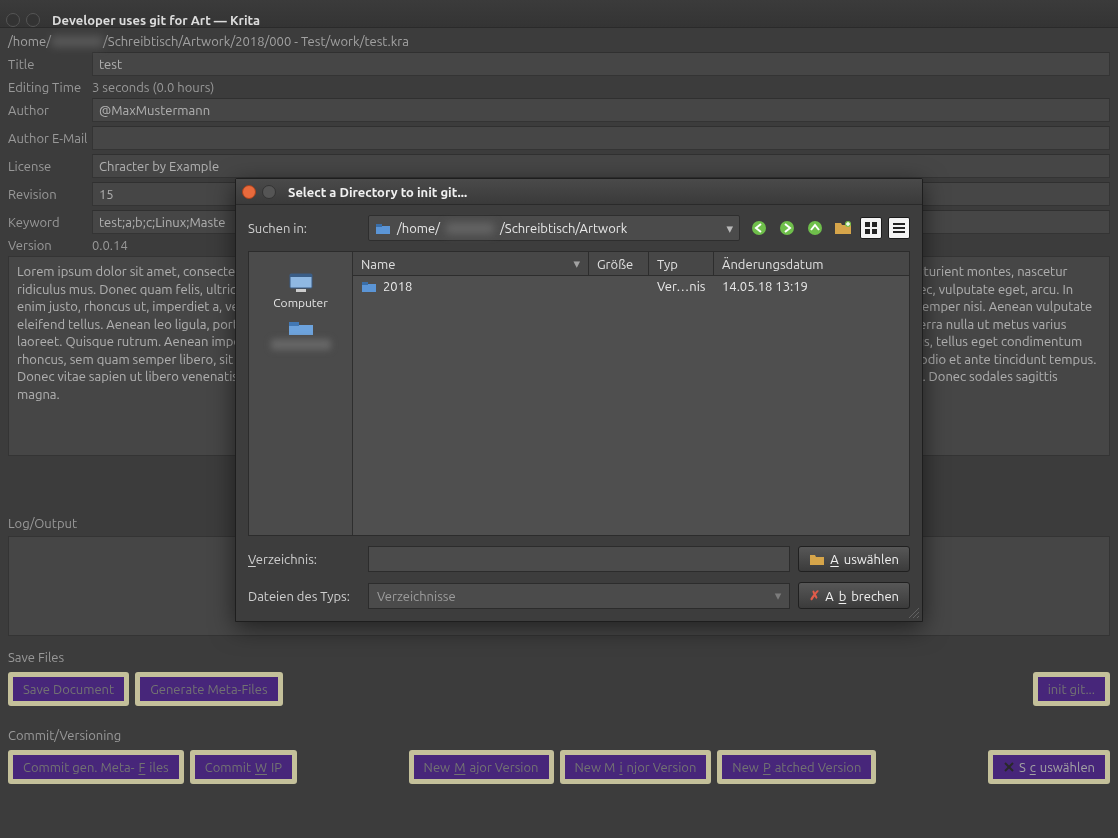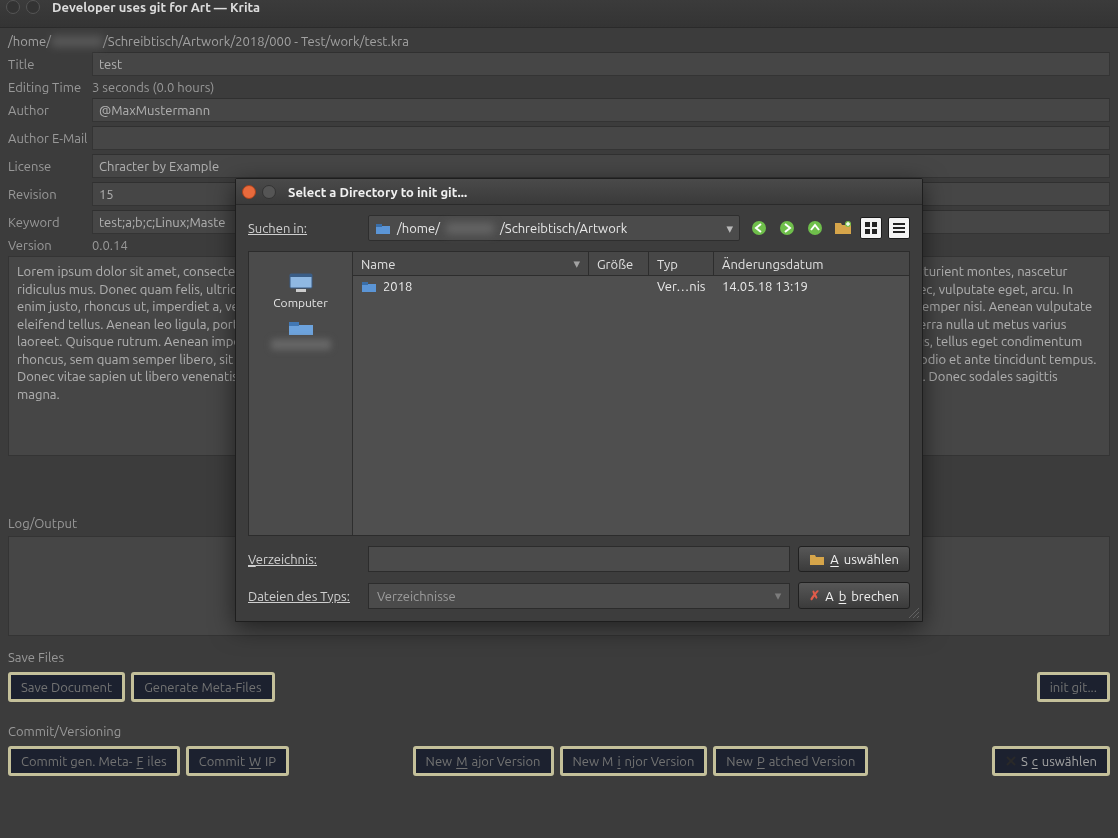--- a/index.html
+++ b/index.html
@@ -1,50 +1,50 @@
 <!DOCTYPE html>
 <html><head>
 <meta charset="utf-8">
 <style>
 * { box-sizing: border-box; margin: 0; padding: 0; font-family: "Ubuntu", "Segoe UI", sans-serif; }
 body { background: #3c3c3c; color: #cccccc; font-size: 13px; width: 1118px; height: 838px; overflow: hidden; position: relative; }
 
 
-.titlebar { height: 28px; background: linear-gradient(#3b3b3b,#343434); display:flex; align-items:flex-start; padding:0 6px; border-bottom:1px solid #2a2a2a;}
+.titlebar { height: 28px; background: linear-gradient(#3b3b3b,#343434); display:flex; align-items:flex-end; padding:0 6px; border-bottom:1px solid #2a2a2a;}
 .titlebar .dot { width:14px; height:14px; border-radius:50%; margin-right:6px; display:inline-block;}
 .close-dot{ background:#333; border:1px solid #555;}
 .min-dot{ background:#333; border:1px solid #555;}
 .titlebar .title{ color:#dcdcdc; font-weight:bold; margin-left:6px;}
 
 .main { padding: 6px 8px 8px 8px; }
 
 .row { display:flex; align-items:center; margin-bottom:4px; }
 .row .label { width: 84px; color:#bfbfbf; }
 .row .field { flex:1; background:#4b4b4b; border:1px solid #323232; border-top-color:#2c2c2c; padding:4px 6px; color:#e0e0e0; height:24px; display:flex; align-items:center;text-align:right; }
 
 .desc { background:#4b4b4b; border:1px solid #323232; margin-top:4px; padding:6px 8px; color:#e0e0e0; line-height:1.35; height:200px;}
 
 .section-label{ margin-top:60px; margin-bottom:6px; color:#bfbfbf;}
 .log { background:#4b4b4b; border:1px solid #323232; height:100px; }
 
 .btnrow{ display:flex; gap:6px; margin-top:8px; align-items:center;}
-.btn { background:#0f172a; border:3px solid #fef9c3; border-radius:3px; padding:5px 10px; color:#cfcfcf; cursor:pointer; display:inline-flex; align-items:center; gap:4px;}
+.btn { background:#4c1d95; border:5px solid #fef9c3; border-radius:3px; padding:5px 10px; color:#cfcfcf; cursor:pointer; display:inline-flex; align-items:center; gap:4px;}
 .btn.inactive{ color:#8a8a8a;}
 .spacer{ flex:1;}
 u.mn{ text-decoration: underline; text-underline-offset:2px; }
 .dialog{ position:absolute; left:235px; top:178px; width:688px; background:#3d3d3d; border:1px solid #1e1e1e; box-shadow:0 6px 24px rgba(0,0,0,.55); border-radius:2px 2px 0 0;}
 .dlg-titlebar{ height:26px; background:linear-gradient(#4a4a4a,#3a3a3a); display:flex; align-items:center; padding:0 6px; border-bottom:1px solid #2a2a2a;}
 .dlg-titlebar .dot{ width:14px; height:14px; border-radius:50%; margin-right:6px; display:inline-block;}
 .odot{ background:#e86a3c; border:1px solid #a6411d;}
 .gdot{ background:#555; border:1px solid #333;}
 .dlg-title{ color:#f0f0f0; font-weight:bold; margin-left:6px;}
 
 .dlg-body{ padding:10px 12px 12px 12px; display:flex; flex-direction:column; gap:10px;}
 .dlg-row{ display:flex; align-items:center; gap:8px;}
-.dlg-row .lbl{ width:112px; color:#cfcfcf;text-decoration:underline;}
+.dlg-row .lbl{ width:112px; color:#cfcfcf;}
 .combobox{ flex:1; background:#4b4b4b; border:1px solid #2e2e2e; border-radius:2px; height:26px; display:flex; align-items:center; padding:0 6px; gap:6px; color:#e8e8e8;}
 .combobox .arrow{ margin-left:auto; opacity:.7;}
 .toolbar-icons{ display:flex; gap:6px; align-items:center;}
 .sqicon{ width:22px; height:22px; display:flex; align-items:center; justify-content:center; border-radius:2px;}
 .sqicon.boxed{ background:#f3f3f3; border:1px solid #1b1b1b;}
 .sqicon svg{ display:block;}
 
 .file-area{ display:flex; height:285px; border:1px solid #2c2c2c; background:#4b4b4b;}
 .file-area .sidebar{ width:104px; border-right:1px solid #2e2e2e; display:flex; flex-direction:column; padding:16px 0;}
 .side-item{ display:flex; flex-direction:column; align-items:center; gap:2px; padding:4px 0; cursor:pointer; font-size:12px; color:#e6e6e6;}

